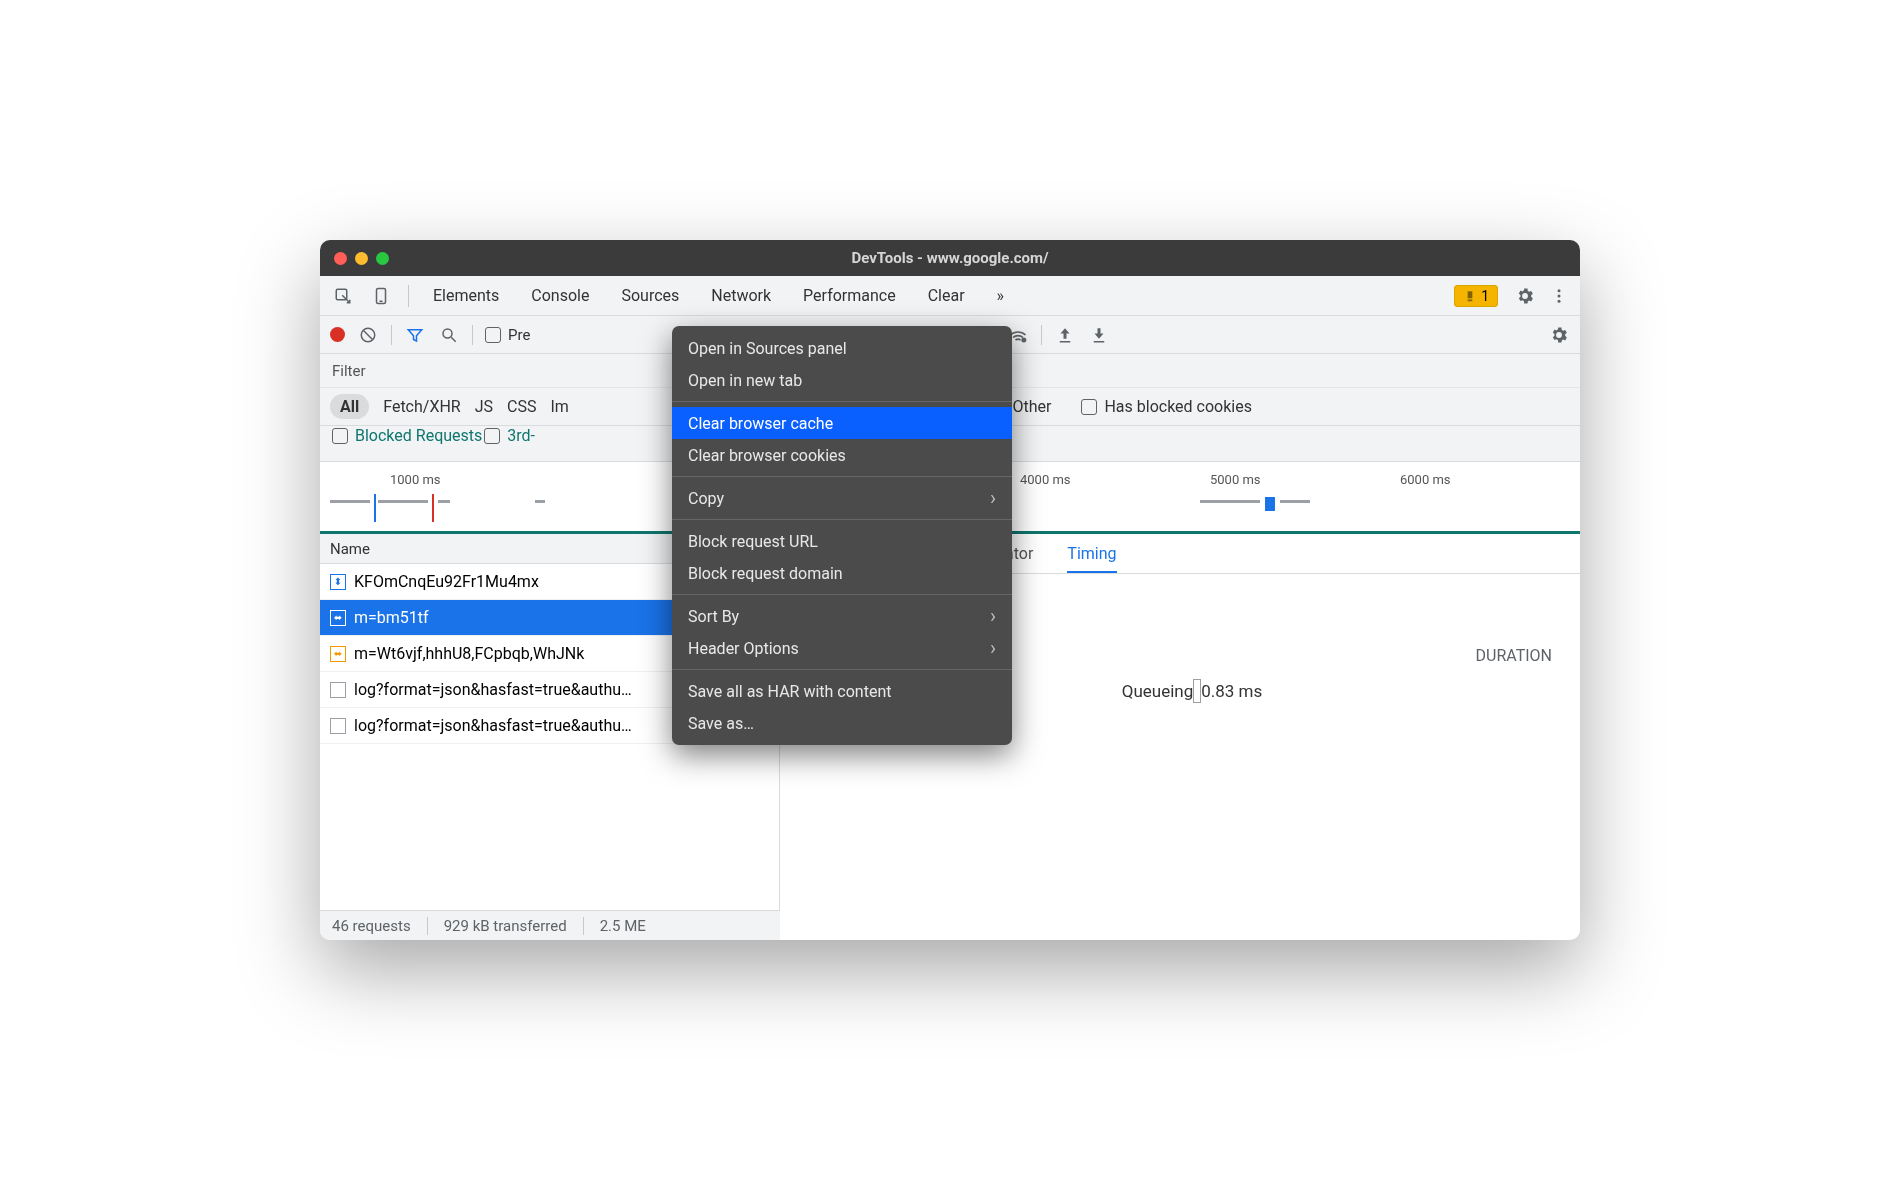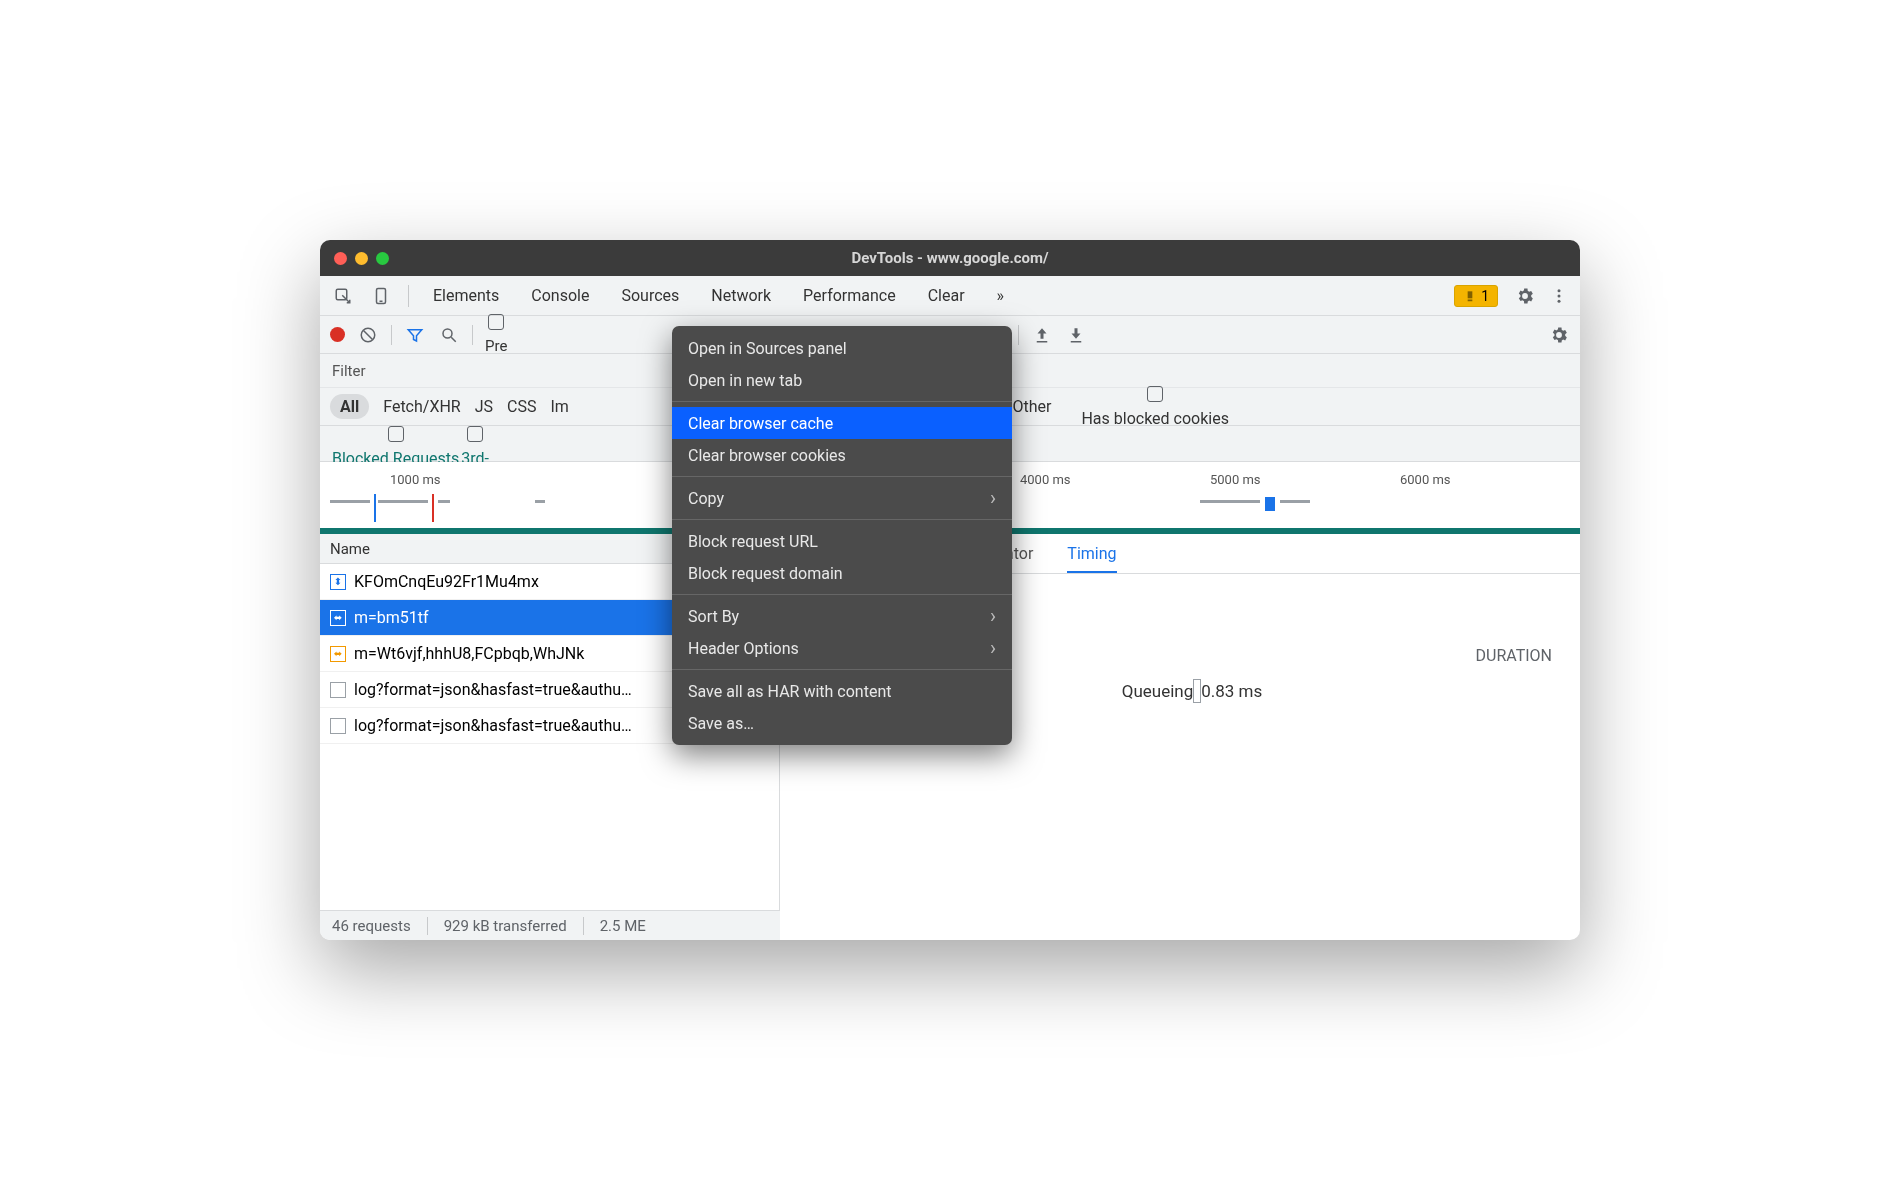--- a/index.html
+++ b/index.html
@@ -16,31 +16,31 @@
 .toptabs .tab { padding:0 16px; height:100%; display:flex; align-items:center; cursor:pointer; }
 .toptabs .spacer { flex:1; }
 .badge { background:#f4b400; color:#000; font-size:14px; padding:2px 8px; border-radius:3px; display:flex; align-items:center; gap:4px; margin-right:10px; border:1px solid #d9a400; }
 .gear, .kebab { width:26px; height:26px; display:flex; align-items:center; justify-content:center; color:#5f6368; margin:0 4px; }
 
 .toolbar { height:38px; background:#f1f3f4; border-bottom:1px solid #d9dbdd; display:flex; align-items:center; padding:0 10px; gap:12px; font-size:15px; color:#333; }
 .record-dot { width:15px; height:15px; border-radius:50%; background:#d93025; }
 .tb-icon { width:22px; height:22px; display:flex; align-items:center; justify-content:center; color:#5f6368; }
 .tb-sep { width:1px; height:20px; background:#c7c9cb; }
 .checkbox { width:16px; height:16px; border:1.5px solid #5f6368; border-radius:3px; display:inline-block; }
-.ck-label { display:flex; align-items:center; gap:7px;flex-direction:column; }
+.ck-label { display:flex; align-items:center; gap:7px; }
 .throttle { display:flex; align-items:center; gap:6px; }
 .toolbar .spacer { flex:1; }
 
 .filter-row { height:34px; background:#f1f3f4; border-bottom:1px solid #e4e6e8; display:flex; align-items:center; padding:0 12px; font-size:15px; color:#555; }
 .filter-tags { height:38px; background:#f1f3f4; border-bottom:1px solid #d9dbdd; display:flex; align-items:center; padding:0 10px; gap:14px; font-size:16px; color:#333; flex-wrap:nowrap; }
 .tag-pill { padding:3px 10px; border-radius:14px; }
 .tag-pill.active { background:#d9dbdd;font-weight:bold; }
 .filter-row2 { height:36px; background:#f1f3f4; border-bottom:1px solid #d9dbdd; display:flex; align-items:flex-start; padding:0 12px; gap:2px; font-size:16px; color:#0f766e; }
 
-.timeline { height:72px; background:#fff; border-bottom:6px solid #0f766e; position:relative; font-size:13px; color:#555; }
+.timeline { height:72px; background:#fff; border-bottom:3px solid #0f766e; position:relative; font-size:13px; color:#555; }
 .timeline .tick { position:absolute; top:10px; }
 .timeline .scrub { position:absolute; top:38px; left:10px; right:10px; height:12px; }
 .timeline .dash { position:absolute; top:0; height:3px; background:#9aa0a6; }
 .timeline .vline { position:absolute; top:-6px; width:2px; height:28px; }
 .timeline .handle { position:absolute; top:-3px; width:10px; height:14px; background:#1a73e8; }
 
 .content { display:flex; height: calc(100% - 36px - 40px - 38px - 34px - 38px - 36px - 72px - 30px); }
 .left-pane { width:460px; border-right:1px solid #d9dbdd; display:flex; flex-direction:column; }
 .left-header { height:30px; background:#f1f3f4; border-bottom:1px solid #d9dbdd; display:flex; align-items:center; padding:0 10px; font-size:15px; color:#333; }
 .req-list { flex:1; overflow:hidden; font-size:16px; }

